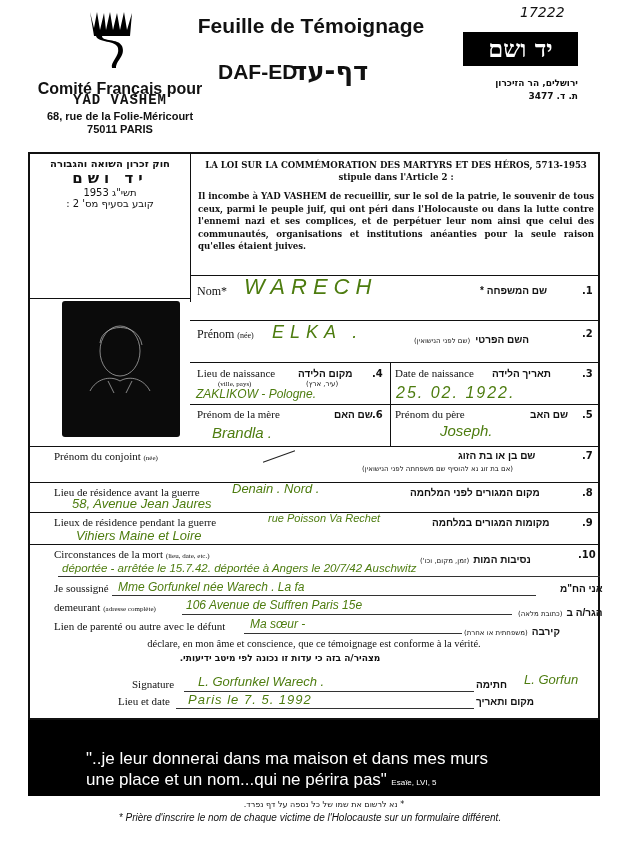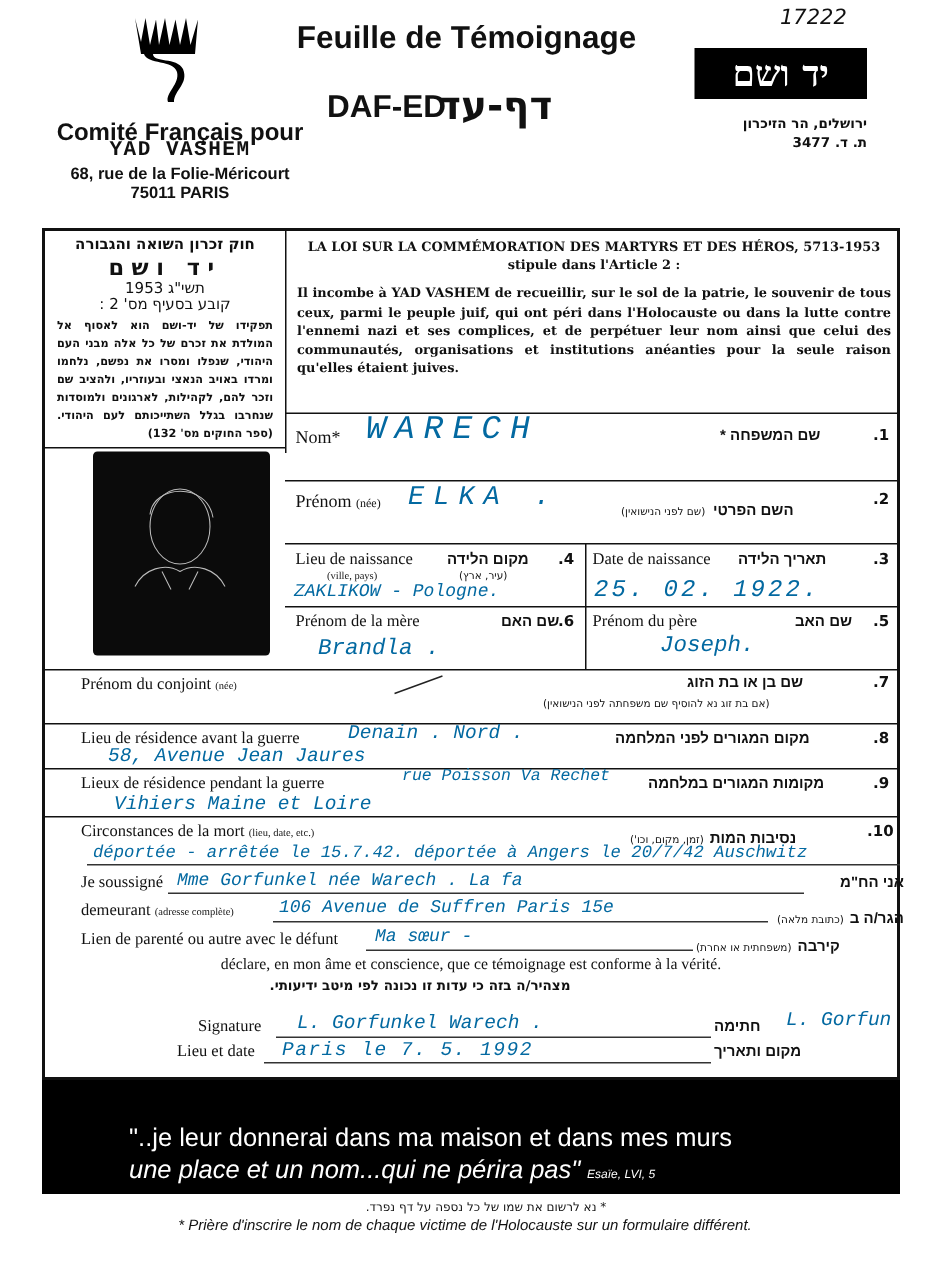--- a/index.html
+++ b/index.html
@@ -1,19 +1,19 @@
 <!DOCTYPE html>
 <html><head>
 <meta charset="utf-8">
 <style>
   html, body { margin:0; padding:0; background:#fff; }
   body { width:620px; height:847px; position:relative; overflow:hidden; color:#111; font-family:"Liberation Serif", serif; }
   .abs { position:absolute; }
   .sans { font-family:"Liberation Sans", sans-serif; }
-  .hw { font-family:Liberation Mono, monospace; font-style:italic; color:#0369a1; white-space:nowrap; }
+  .hw { font-family:Liberation Sans, sans-serif; font-style:italic; color:#4d7c0f; white-space:nowrap; }
   .rtl { direction:rtl; unicode-bidi:embed; }
   .line { position:absolute; background:#111; }
 
   
   #logo { left:88px; top:10px; width:46px; height:60px; }
   .left-org { left:20px; width:200px; text-align:center; font-family:"Liberation Sans", sans-serif; font-weight:bold; }
   #title { left:196px; top:14px; width:230px; text-align:center; font-size:21px; font-weight:bold; font-family:"Liberation Sans", sans-serif; }
   #dafed { left:218px; top:60px; font-size:21px; font-weight:bold; font-family:"Liberation Sans", sans-serif; }
   #dafed-heb { left:292px; top:56px; font-size:26px; font-weight:bold; font-family:"DejaVu Sans", sans-serif; }
   #yv-box { left:463px; top:32px; width:115px; height:34px; background:#000; color:#fff; font-size:24px; font-weight:bold; text-align:center; line-height:34px; font-family:"DejaVu Serif", serif; }
@@ -60,21 +60,20 @@
 <div class="abs jer rtl" style="left:463px;top:91px;width:115px;">ת. ד. 3477</div>
 
 <div class="abs" id="formbox"></div>
 
 <div class="line" style="left:190px;top:154px;width:1px;height:148px;"></div>
 <div class="abs rtl" id="law-heb">
   <div style="font-size:10px;font-weight:bold;margin-top:4px;">חוק זכרון השואה והגבורה</div>
   <div style="font-size:15px;font-weight:bold;letter-spacing:5px;">יד ושם</div>
   <div style="font-size:10px;">תשי"ג 1953</div>
   <div style="font-size:10px;">קובע בסעיף מס' 2 :</div>
-  <div style="font-size:7.5px;font-weight:bold;text-align:justify;padding:2px 8px;line-height:12px;">תפקידו של יד-ושם הוא לאסוף אל המולדת את זכרם של כל אלה מבני העם היהודי, שנפלו ומסרו את נפשם, נלחמו ומרדו באויב הנאצי ובעוזריו, ולהציב שם וזכר להם, לקהילות, לארגונים ולמוסדות שנחרבו בגלל השתייכותם לעם היהודי. (ספר החוקים מס' 132)</div>
 </div>
 
 <div class="abs" id="photo">
   <svg viewBox="0 0 118 136">
     <g fill="none" stroke="#bbb" stroke-width="0.7">
       <ellipse cx="58" cy="50" rx="20" ry="25"></ellipse>
       <path d="M38 42 C40 22, 76 20, 80 44"></path>
       <path d="M28 90 C34 78, 48 74, 58 80 C68 74, 82 78, 88 90"></path>
       <path d="M46 80 L52 92 M70 80 L64 92"></path>
     </g>
@@ -200,20 +199,20 @@
 <div class="abs heb" style="left:476px;top:679px;">חתימה</div>
 <div class="abs hw" style="left:524px;top:672px;font-size:13px;">L. Gorfun</div>
 
 <div class="abs lbl" style="left:118px;top:695px;">Lieu et date</div>
 <div class="uline" style="left:176px;top:708px;width:298px;"></div>
 <div class="abs hw" style="left:188px;top:692px;font-size:13px;letter-spacing:1px;">Paris le 7. 5. 1992</div>
 <div class="abs heb" style="left:476px;top:696px;">מקום ותאריך</div>
 
 <div class="abs" id="banner">
   <div class="abs sans" style="left:58px;top:29px;font-size:17px;white-space:nowrap;">"..je leur donnerai dans ma maison et dans mes murs</div>
-  <div class="abs sans" style="left:58px;top:50px;white-space:nowrap;font-style:italic;">
+  <div class="abs sans" style="left:58px;top:50px;white-space:nowrap;">
     <span style="font-size:17px;">une place et un nom...qui ne périra pas"</span>
     <span style="font-size:8px;">Esaïe, LVI, 5</span>
   </div>
 </div>
 
 <div class="abs" id="footnote-heb">* נא לרשום את שמו של כל נספה על דף נפרד.</div>
 <div class="abs" id="footnote-fr">* Prière d'inscrire le nom de chaque victime de l'Holocauste sur un formulaire différent.</div>
 
 </body></html>

